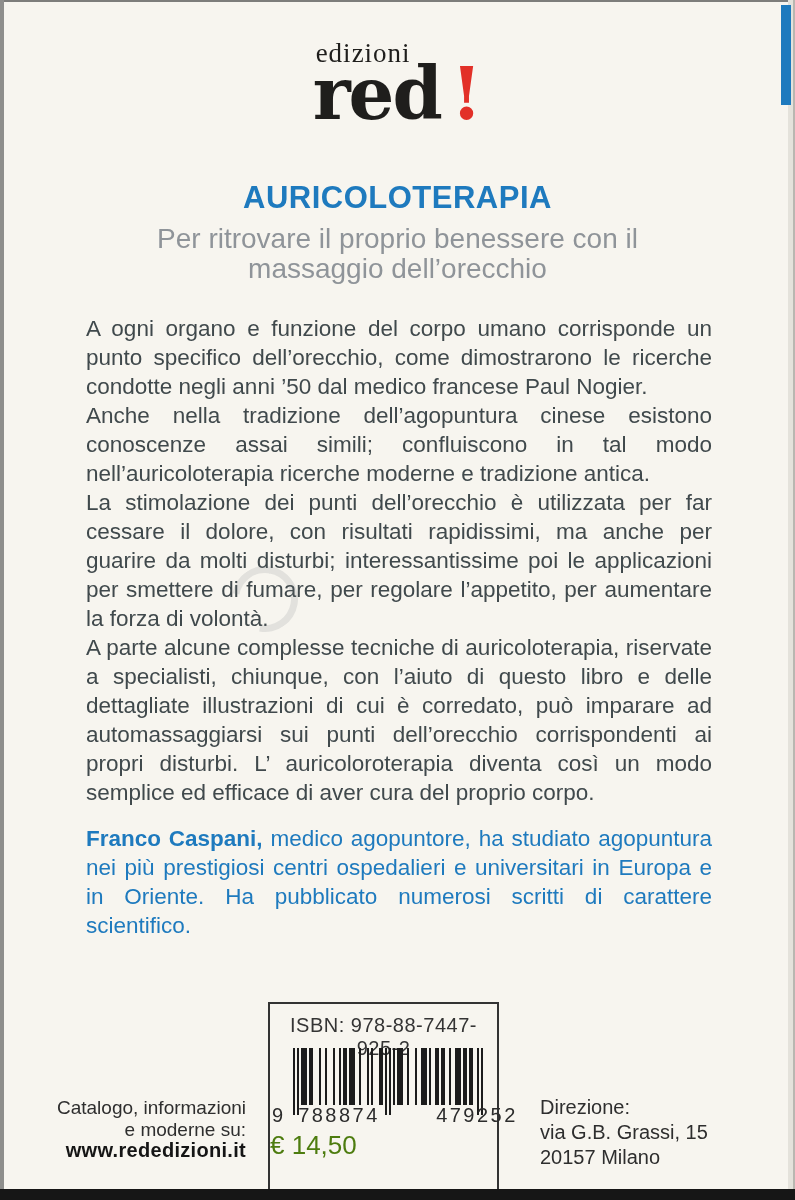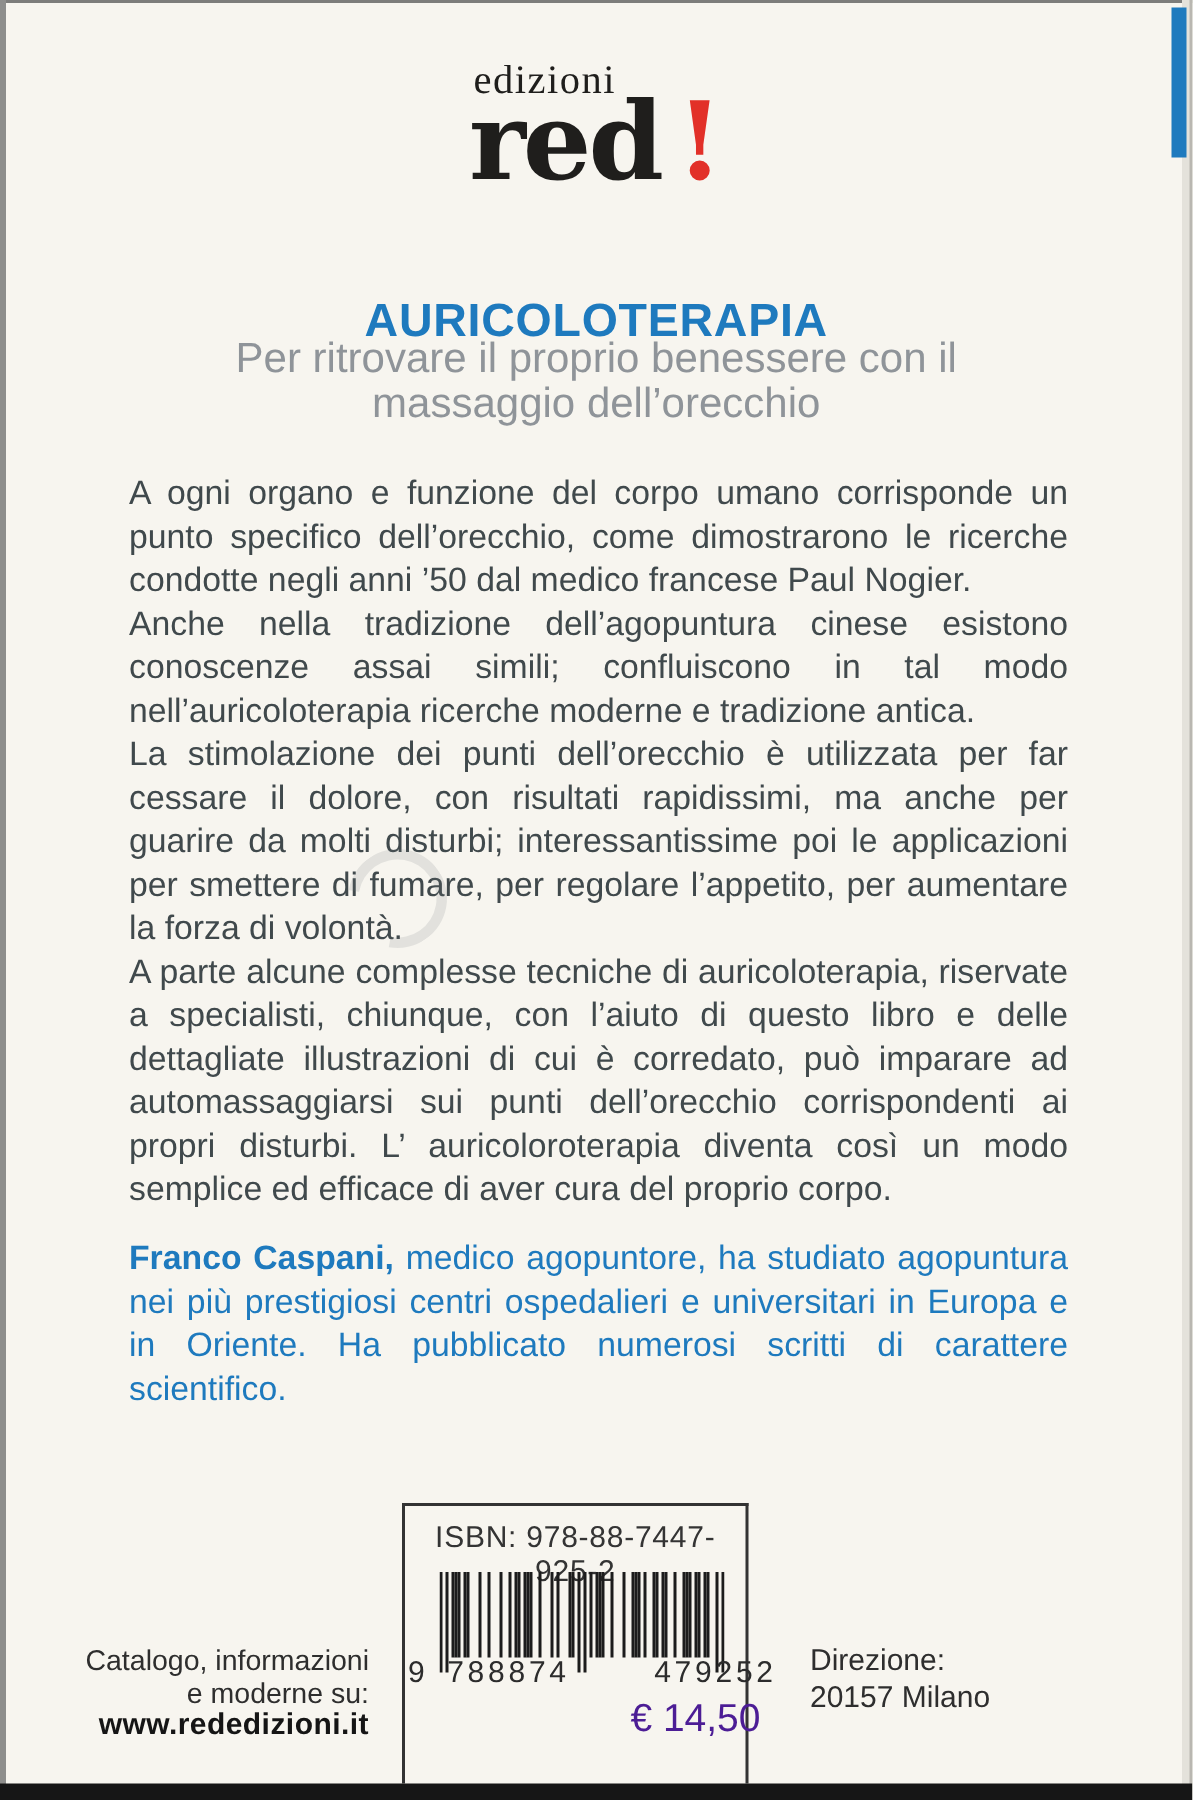--- a/index.html
+++ b/index.html
@@ -12,21 +12,21 @@
   .edge-bottom{position:absolute;left:0;bottom:0;width:100%;height:11px;background:#161616;z-index:5;}
   .spine-bar{position:absolute;right:4px;top:5px;width:10px;height:100px;background:var(--blue,#2479b9);z-index:2;}
   
   .logo{position:absolute;top:40px;left:0;width:100%;text-align:center;}
   .logo-inner{display:inline-block;text-align:left;}
   .logo-top{font-family:"Liberation Serif",serif;font-size:27px;color:#1f1e1c;letter-spacing:1px;padding-left:3px;line-height:1;}
   .logo-main{font-family:"DejaVu Serif",serif;font-weight:bold;font-size:72px;line-height:0.74;color:#1f1e1c;letter-spacing:-2px;}
   .logo-main .excl{color:var(--red,#e23028);margin-left:10px;letter-spacing:0;}
   
   .title{position:absolute;top:180px;left:0;width:100%;text-align:center;
-         font-size:31px;font-weight:bold;color:var(--blue,#1e7abe);letter-spacing:0.5px;margin-top:16px;}
+         font-size:31px;font-weight:bold;color:var(--blue,#1e7abe);letter-spacing:0.5px;}
   .subtitle{position:absolute;top:224px;left:0;width:100%;text-align:center;
             font-size:28px;color:#8f9499;line-height:30px;}
   .subtitle .inner{display:inline-block;max-width:500px;}
   
   .copy{position:absolute;top:314px;left:86px;width:626px;color:#40494c;
         font-size:22.5px;line-height:29px;text-align:justify;}
   .copy p{margin:0;}
   .bio{margin-top:17px !important;color:var(--blue,#1e7abe);}
   .bio b{font-weight:bold;}
   
@@ -42,22 +42,22 @@
   .hline{position:absolute;left:268px;width:231px;height:2px;background:#333;top:1002px;}
   .isbn{position:absolute;left:270px;top:1014px;width:227px;text-align:center;
         font-size:20px;color:#343434;letter-spacing:0.5px;}
   .barcode{position:absolute;left:293px;top:1048px;width:190px;height:80px;}
   .barcode svg{position:absolute;left:0;top:0;}
   .bc-digits{position:absolute;top:56px;left:0;width:100%;height:24px;
              font-size:20px;color:#2c2c2c;}
   .bc-first{position:absolute;left:-21px;top:0;}
   .bc-g1{position:absolute;left:4px;width:84px;top:0;text-align:center;letter-spacing:2.5px;}
   .bc-g2{position:absolute;left:99px;width:84px;top:0;text-align:center;letter-spacing:2.5px;margin-left:43px;}
-  .price{position:absolute;left:270px;top:1130px;width:237px;text-align:right;
-         font-size:26px;color:#4c1d95;}
+  .price{position:absolute;left:270px;top:1130px;width:237px;text-align:left;
+         font-size:26px;color:#4d7c0f;}
   .catalog{position:absolute;left:30px;top:1097px;width:216px;text-align:right;
            font-size:19px;line-height:21.5px;color:#2e2e2e;}
   .catalog .url{font-size:20px;font-weight:bold;color:#151515;letter-spacing:0.3px;}
   .address{position:absolute;left:540px;top:1095px;font-size:20px;line-height:25px;color:#2e2e2e;}
 </style>
 </head>
 <body>
 
 <div class="stage">
 
@@ -162,17 +162,18 @@
   <div class="price">€ 14,50</div>
 
   <div class="catalog">
     <div>Catalogo, informazioni</div>
     <div>e moderne su:</div>
     <div class="url">www.rededizioni.it</div>
   </div>
 
   <div class="address">
     <div>Direzione:</div>
+    <div>via G.B. Grassi, 15</div>
     <div>20157 Milano</div>
   </div>
 
   <div class="edge-bottom"></div>
 </div>
 
 </body></html>

